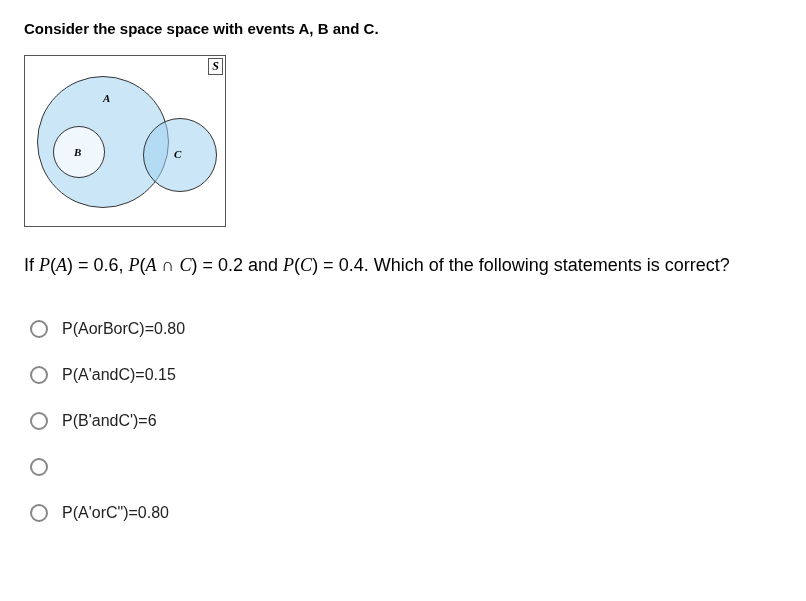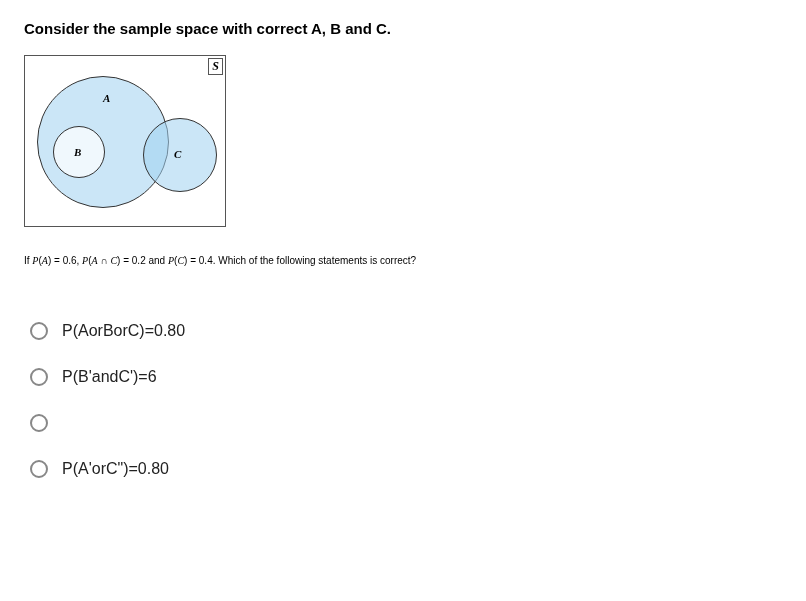--- a/index.html
+++ b/index.html
@@ -66,22 +66,22 @@
     position: absolute;
     font-style: italic;
     font-weight: bold;
     font-size: 11px;
     font-family: "Times New Roman", serif;
   }
   .label-a { left: 78px; top: 36px; }
   .label-b { left: 49px; top: 90px; }
   .label-c { left: 149px; top: 92px; }
   .given-text {
-    font-size: 10px;
-    margin-bottom: 56px;
+    font-size: 18px;
+    margin-bottom: 44px;
   }
   .math-var {
     font-family: "Times New Roman", serif;
     font-style: italic;
   }
   .options {
     padding-left: 6px;
   }
   .option {
     display: flex;
@@ -97,41 +97,45 @@
     border-radius: 50%;
     margin-right: 14px;
     flex-shrink: 0;
     cursor: pointer;
     box-sizing: border-box;
   }
 </style>
 </head>
 <body>
 
-<div class="question-title">Consider the sample space with correct A, B and C.</div>
+<div class="question-title">Consider the space space with events A, B and C.</div>
 
 <div class="venn-container">
   <div class="venn-label-s">S</div>
   <div class="circle circle-a"></div>
   <div class="circle circle-c"></div>
   <div class="circle circle-b"></div>
   <div class="label label-a">A</div>
   <div class="label label-b">B</div>
   <div class="label label-c">C</div>
 </div>
 
 <div class="given-text">If  <span class="math-var">P</span>(<span class="math-var">A</span>) = 0.6, <span class="math-var">P</span>(<span class="math-var">A</span> ∩ <span class="math-var">C</span>) = 0.2 and <span class="math-var">P</span>(<span class="math-var">C</span>) = 0.4. Which of the following statements is correct?</div>
 
 <div class="options">
   <div class="option">
     <div class="radio"></div>
     <span>P(AorBorC)=0.80</span>
   </div>
   <div class="option">
     <div class="radio"></div>
+    <span>P(A'andC)=0.15</span>
+  </div>
+  <div class="option">
+    <div class="radio"></div>
     <span>P(B'andC')=6</span>
   </div>
   <div class="option">
     <div class="radio"></div>
   </div>
   <div class="option" style="margin-bottom:0;">
     <div class="radio"></div>
     <span>P(A'orC")=0.80</span>
   </div>
 </div>

